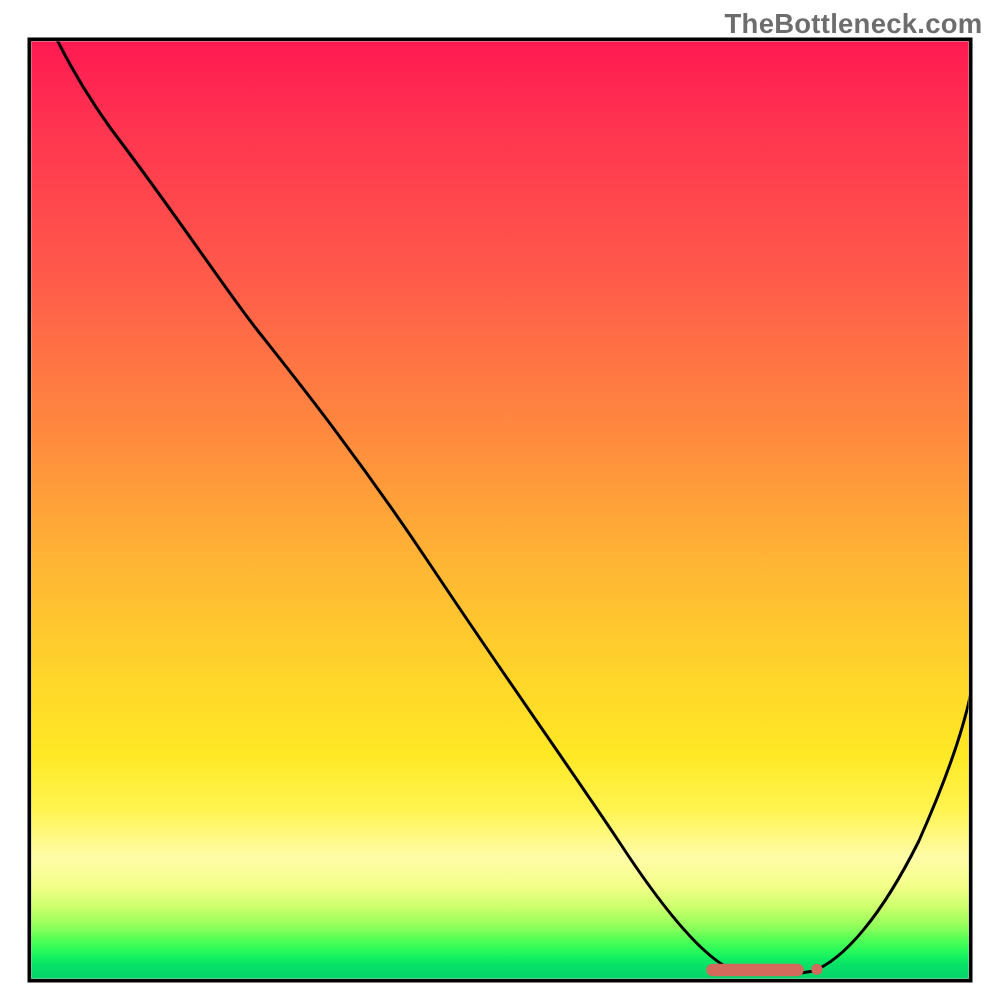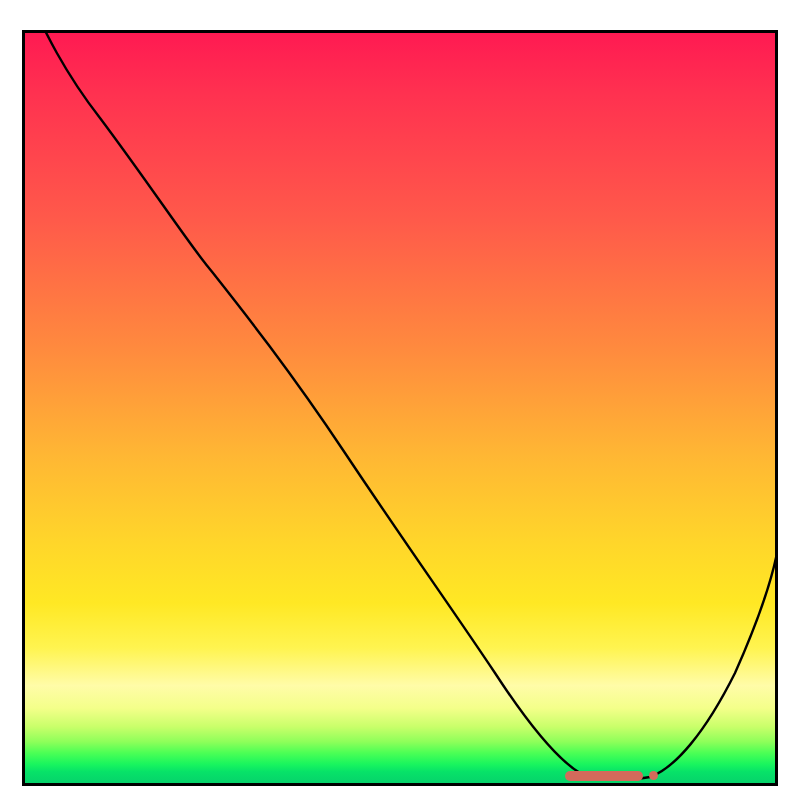--- a/index.html
+++ b/index.html
@@ -82,20 +82,21 @@
     height: 9px;
     border-radius: 50%;
     background: #d36a5b;
     z-index: 6;
   }
 </style>
 </head>
 <body>
 
 <div class="container">
+  <div class="watermark">TheBottleneck.com</div>
 
   <div class="plot-frame">
     <div class="plot-inner">
       <div class="gradient"></div>
 
       <svg class="lines" viewBox="0 0 750 750" preserveAspectRatio="none">
         <path fill="none" stroke="#000" stroke-width="2.4" d="M 0 -45
                  C 20 0, 40 40, 75 85
                  C 120 145, 160 205, 180 230
                  C 210 268, 260 330, 320 420

